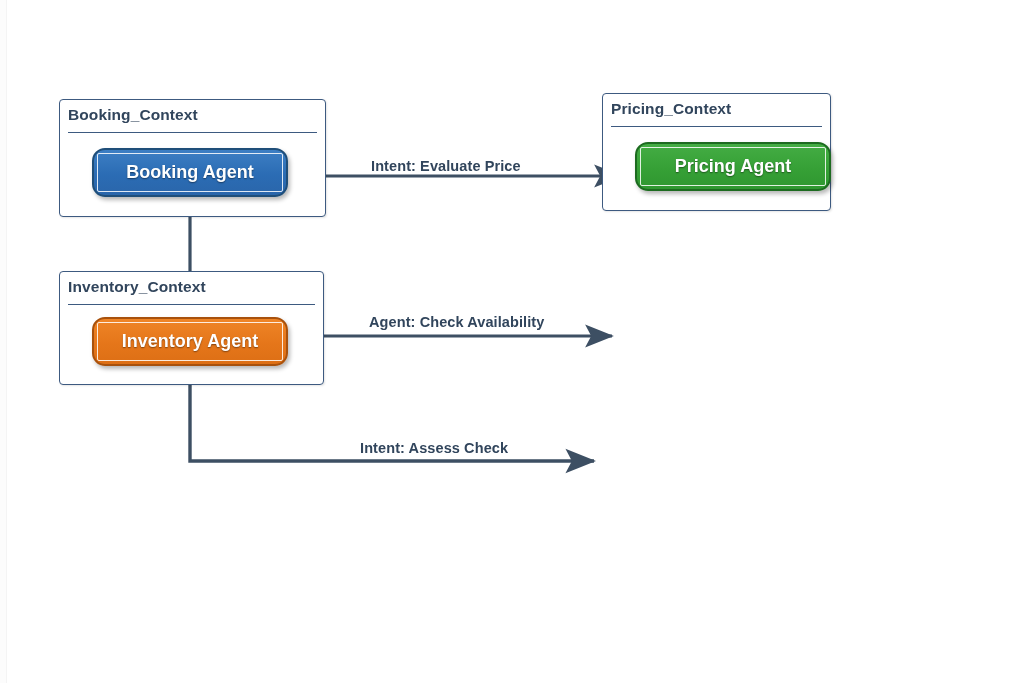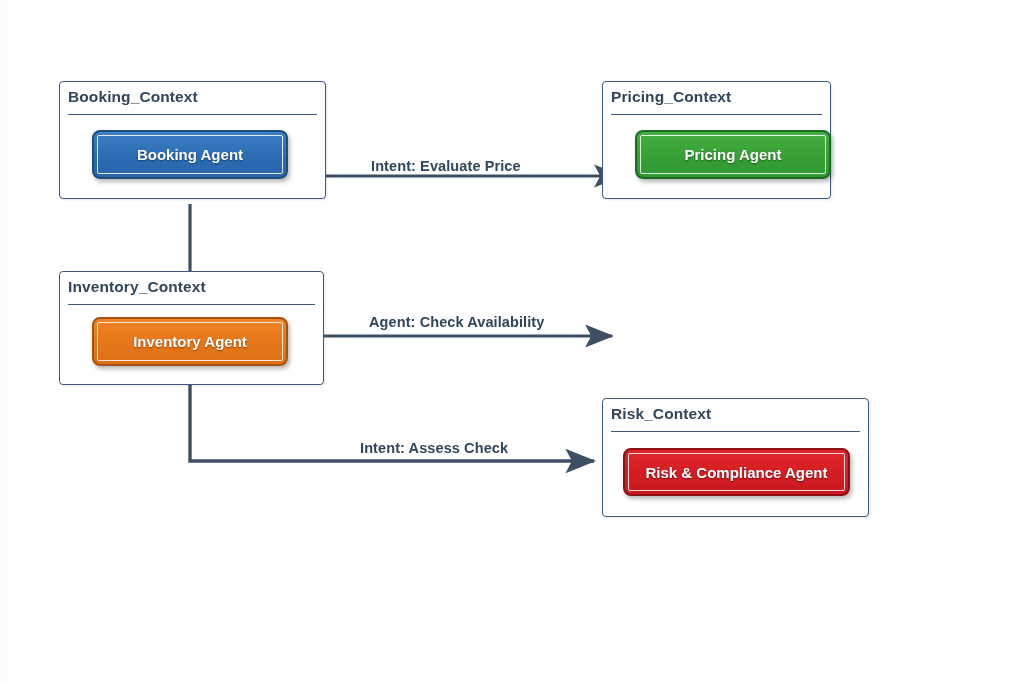--- a/index.html
+++ b/index.html
@@ -55,26 +55,26 @@
     right: 8px;
     top: 32px;
     height: 0;
     border-top: 1.4px solid #3d5a80;
   }
 
   
   .agent {
     position: absolute;
     box-sizing: border-box;
-    border-radius: 8px;
+    border-radius: 13px;
     display: flex;
     align-items: center;
     justify-content: center;
     color: #ffffff;
-    font-size: 15px;
+    font-size: 18px;
     font-weight: 700;
     text-shadow: 0 1px 1.5px rgba(0,0,0,0.45);
     box-shadow: 2px 3px 4px rgba(0,0,0,0.28);
     white-space: nowrap;
   }
   .agent .agent-inner {
     position: absolute;
     left: 3px; right: 3px; top: 3px; bottom: 3px;
     border: 1.4px solid rgba(255,255,255,0.85);
     border-radius: 2px;
@@ -137,49 +137,41 @@
       <polyline points="190,372 190,461 594,461" fill="none" stroke="#3d4f63" stroke-width="3.4" stroke-linejoin="miter" marker-end="url(#arrowhead)"></polyline>
     </g>
   </svg>
 
   <div class="edge-label" style="left:371px; top:158px;">Intent: Evaluate Price</div>
 
   <div class="edge-label" style="left:369px; top:314px;">Agent: Check Availability</div>
 
   <div class="edge-label" style="left:360px; top:440px;">Intent: Assess Check</div>
 
-  <div class="context-box" style="left:59px; top:81px; width:267px; height:118px;">
+  <div class="context-box" style="left:59px; top:99px; width:267px; height:118px;">
     <div class="context-title">Booking_Context</div>
     <div class="context-rule"></div>
     <div class="agent blue" style="left:32px; top:48px; width:196px; height:49px;">
       <span class="agent-inner"></span>
       <span class="agent-label">Booking Agent</span>
     </div>
   </div>
 
-  <div class="context-box" style="left:602px; top:81px; width:229px; height:118px;">
+  <div class="context-box" style="left:602px; top:93px; width:229px; height:118px;">
     <div class="context-title">Pricing_Context</div>
     <div class="context-rule"></div>
     <div class="agent green" style="left:32px; top:48px; width:196px; height:49px;">
       <span class="agent-inner"></span>
       <span class="agent-label">Pricing Agent</span>
     </div>
   </div>
 
   <div class="context-box" style="left:59px; top:271px; width:265px; height:114px;">
     <div class="context-title">Inventory_Context</div>
     <div class="context-rule"></div>
     <div class="agent orange" style="left:32px; top:45px; width:196px; height:49px;">
       <span class="agent-inner"></span>
       <span class="agent-label">Inventory Agent</span>
     </div>
   </div>
 
-  <div class="context-box" style="left:602px; top:398px; width:267px; height:119px;">
-    <div class="context-title">Risk_Context</div>
-    <div class="context-rule"></div>
-    <div class="agent red" style="left:20px; top:49px; width:227px; height:48px;">
-      <span class="agent-inner"></span>
-      <span class="agent-label">Risk &amp; Compliance Agent</span>
-    </div>
-  </div>
 
 </div>
 
 </body></html>

